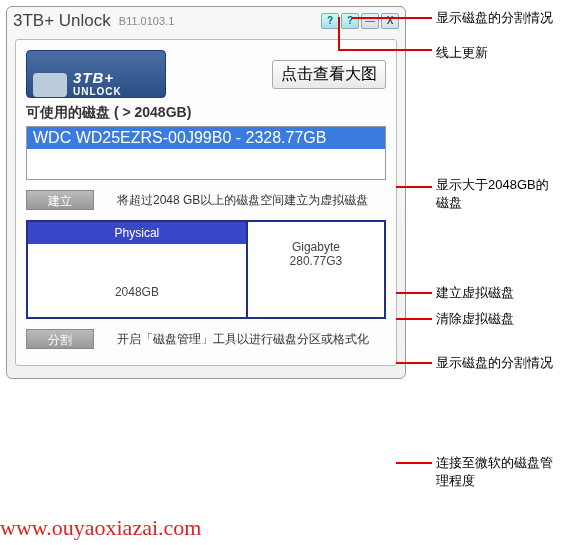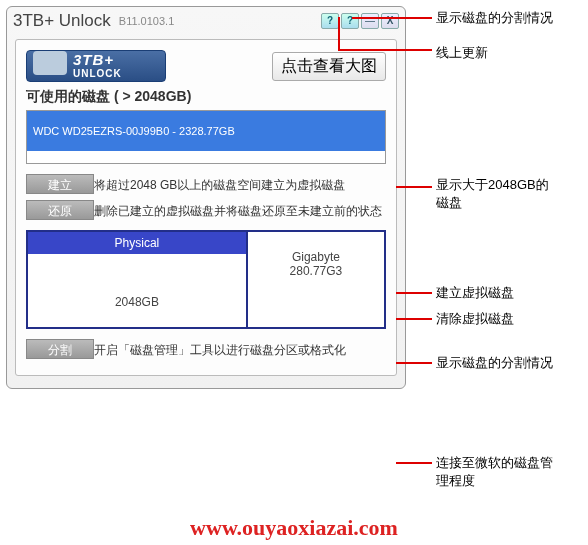--- a/index.html
+++ b/index.html
@@ -45,57 +45,57 @@
       border: 1px solid #bbb;
       background: #fdfdfd;
       border-radius: 3px;
       padding: 10px;
     }
     .logo-box {
       display:flex; align-items:center; gap:8px;
       margin-bottom:6px;
     }
     .logo {
-      width: 140px; height: 32px;
+      width: 140px; height: 48px;
       background: linear-gradient(#4a6fa5,#2a4e85);
       border-radius: 4px;
-      display:flex; align-items:flex-start; 
+      display:flex; align-items:flex-end; 
       color:#fff; font-weight:bold; position:relative;
       border:1px solid #1a3e75;
     }
     .logo-hdd {
       width:34px;height:24px; background:#bcd; border-radius:4px;
       margin-left:6px; position:relative;
     }
     .logo-text { margin-left:6px; }
     .logo-text .t1{ font-size:15px; font-style:italic; letter-spacing:1px; }
     .logo-text .t2{ font-size:10px; letter-spacing:1px; }
     .big-img-btn {
       margin-left:auto;
       border:1px solid #aaa; background:linear-gradient(#fff,#e8e8e8);
       padding:3px 8px; font-size:16px; border-radius:3px; cursor:pointer;
     }
     .section-label { font-size:14px; font-weight:bold; color:#333; margin:4px 0; }
     .disk-list {
       border:1px solid #999; height:54px; background:#fff;
     }
     .disk-row {
-      background:#3a7be0; color:#fff; padding:14px 6px; font-size:11px;
+      background:#3a7be0; color:#fff; padding:2px 6px; font-size:16px;
     }
     .action-rows { margin-top:10px; }
     .action-row {
-      display:flex; margin:6px 0; align-items:flex-end;
+      display:flex; gap:8px; margin:6px 0; align-items:center;
     }
     .act-btn {
       width:68px; height:20px;
       background:linear-gradient(#bbb,#999);
       color:#fff; font-size:12px; text-align:center; line-height:20px;
       border:1px solid #888; cursor:pointer;
     }
-    .act-desc { flex:1; font-size:12px; color:#333; line-height:1.4; }
+    .act-desc { flex:1; font-size:12px; color:#333; line-height:1.4;margin-left:15px; }
     .table {
       border:2px solid #222e88; display:flex; margin-top:10px; background:#fff;
     }
     .col { flex:1; display:flex; flex-direction:column; }
     .col:first-child { border-right:2px solid #222e88; flex:1.6;gap:23px; }
     .th {
       background:#3846c8; color:#fff; text-align:center; padding:4px; font-size:12px;
     }
     .td {
       text-align:center; padding:18px 4px; font-size:12px; color:#444;
@@ -103,22 +103,22 @@
 
     
     .annotation {
       position:absolute; font-size:13px; color:#000;
     }
     .red-line {
       position:absolute; background:#d00;
     }
 
     .watermark {
-      position:absolute; left:0; right:0; bottom:4px; text-align:center;
-      color:#d22; font-size:22px; font-family:"Times New Roman",serif;font-weight:bold;
+      position:absolute; left:0; right:0; bottom:4px; 
+      color:#d22; font-size:22px; font-family:"Times New Roman",serif;
     }
   </style>
 </head>
 <body>
 
 <div class="window">
   <div class="titlebar">
     <span class="title-main">3TB+ Unlock</span>
     <span class="title-ver">B11.0103.1</span>
     <div class="win-btns">
@@ -146,24 +146,20 @@
 
     <div class="disk-list">
       <div class="disk-row">WDC WD25EZRS-00J99B0 - 2328.77GB</div>
     </div>
 
     <div class="action-rows">
       <div class="action-row">
         <div class="act-btn">建立</div>
         <div class="act-desc">将超过2048 GB以上的磁盘空间建立为虚拟磁盘</div>
       </div>
-      <div class="action-row">
-        <div class="act-btn">还原</div>
-        <div class="act-desc">删除已建立的虚拟磁盘并将磁盘还原至未建立前的状态</div>
-      </div>
     </div>
 
     <div class="table">
       <div class="col">
         <div class="th">Physical</div>
         <div class="td">2048GB</div>
       </div>
       <div class="col">
         <div class="td">
           <div>Gigabyte</div>

